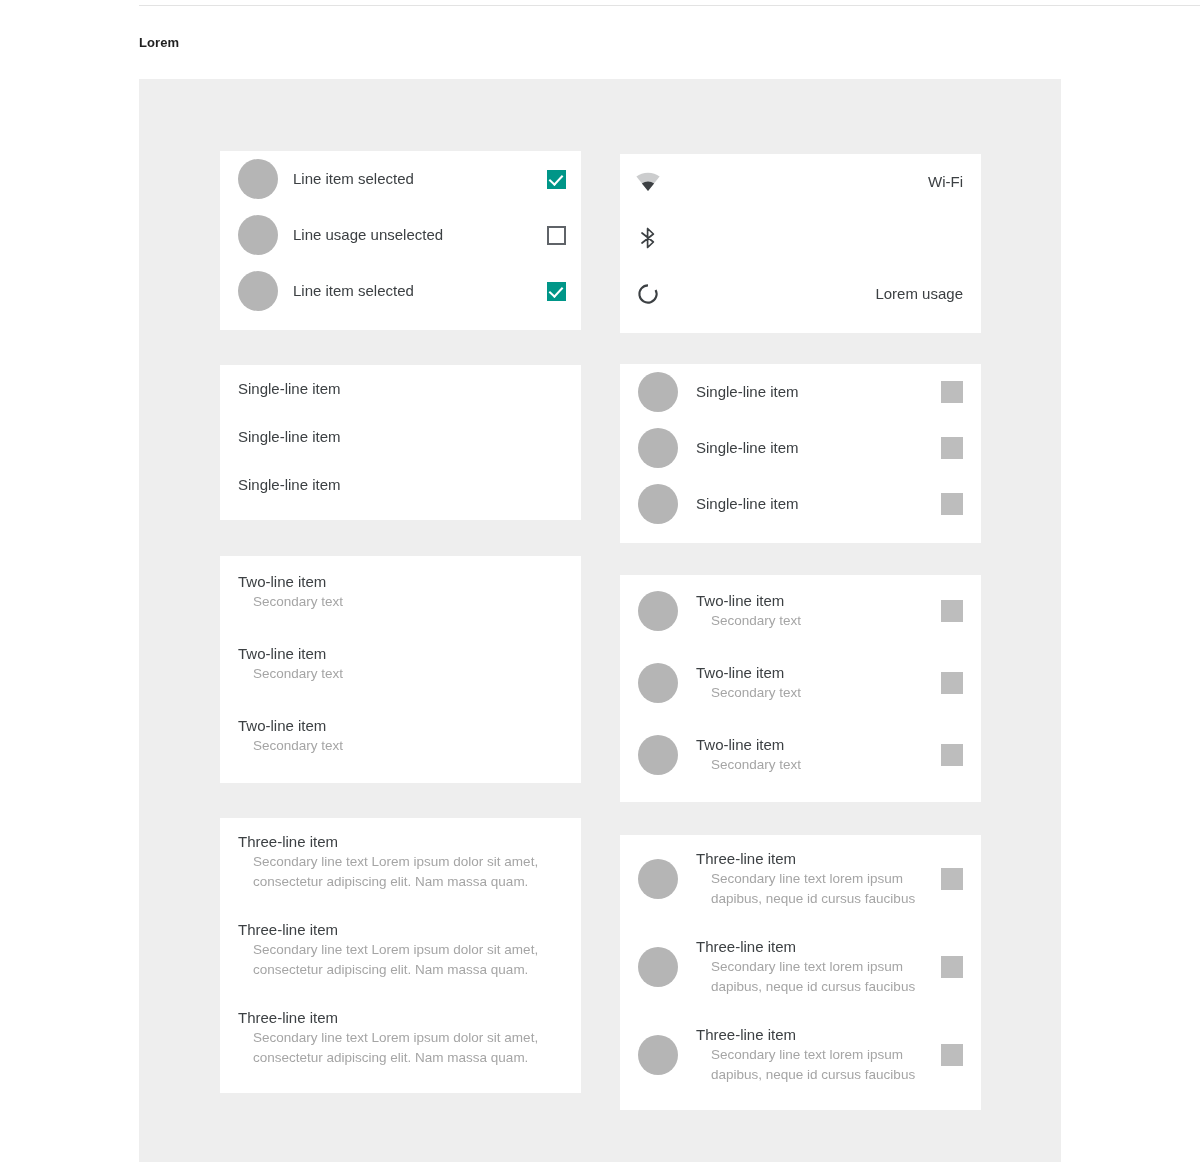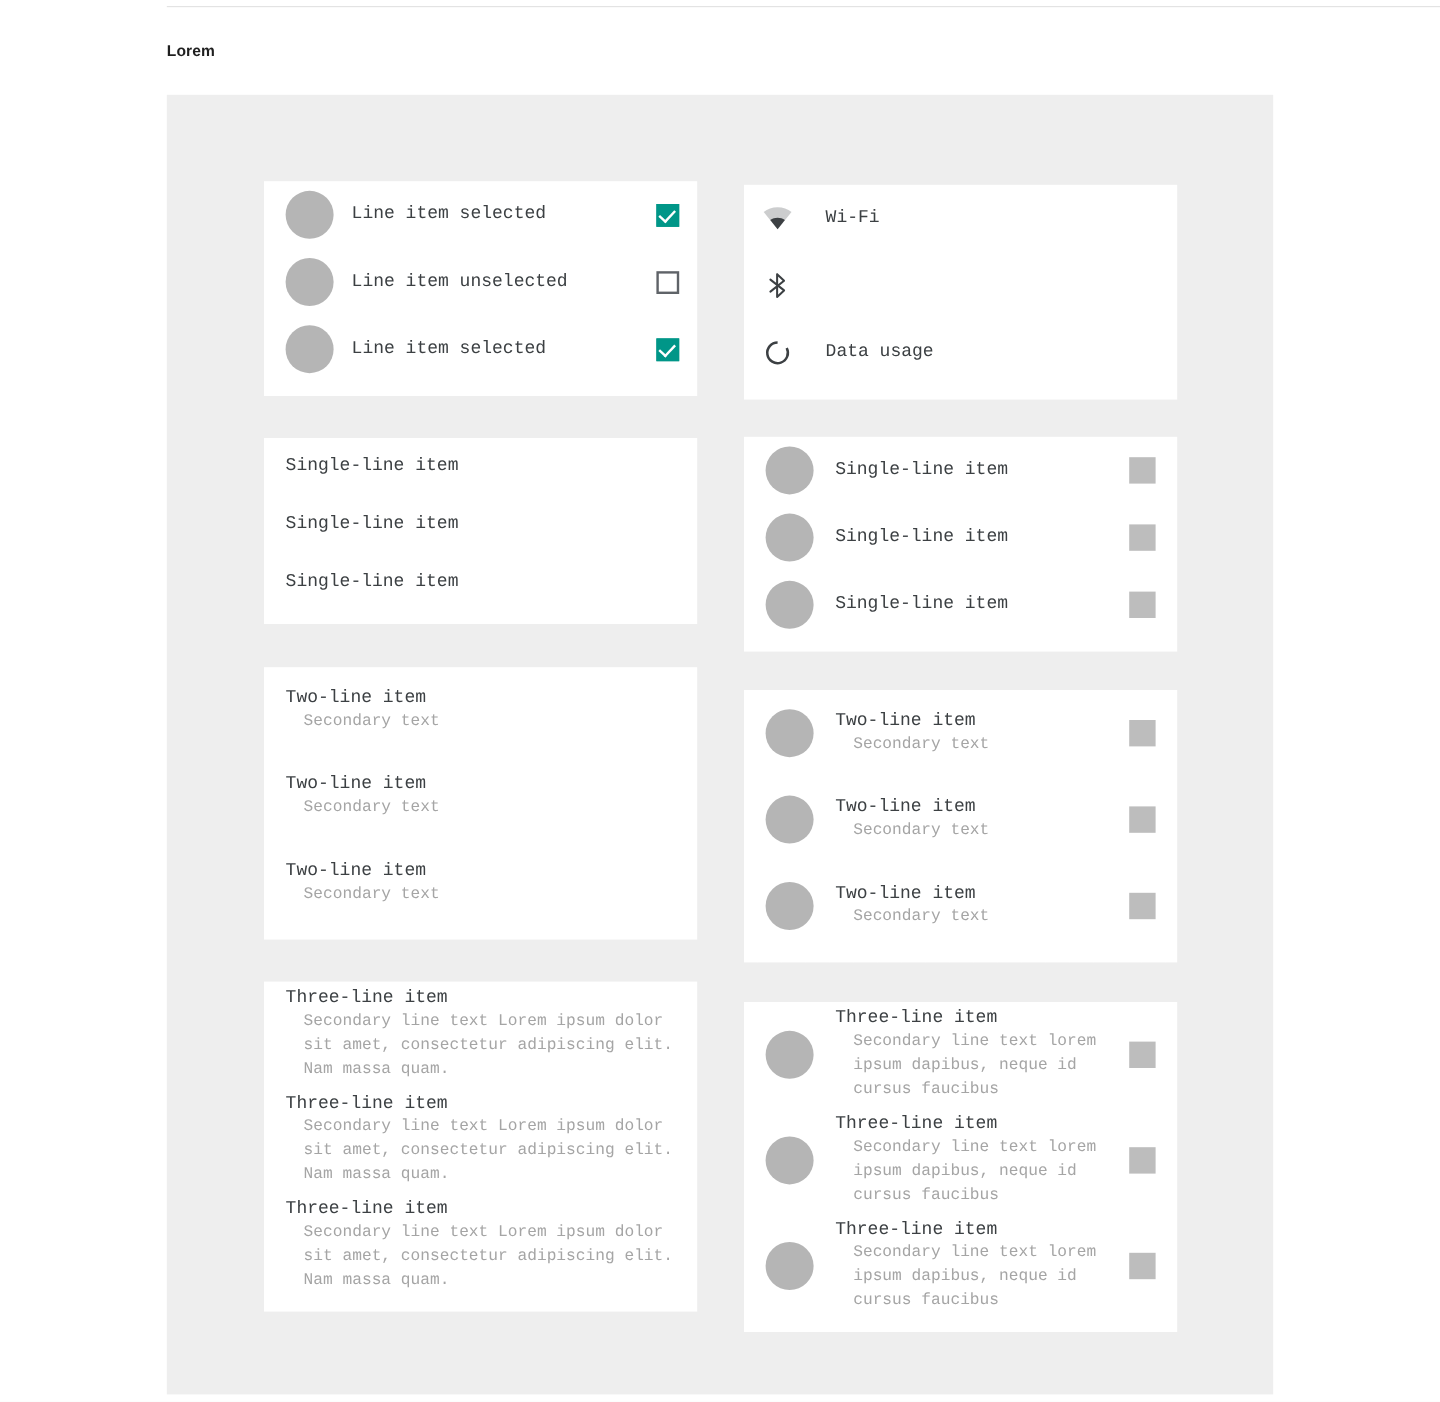--- a/index.html
+++ b/index.html
@@ -46,21 +46,20 @@
     left: 139px;
     top: 79px;
     width: 922px;
     height: 1083px;
     background: #eeeeee;
   }
 
   .col {
     position: absolute;
     width: 361px;
-    font-family: Liberation Mono, monospace;
   }
   .col-left  { left: 81px; top: 61px; }
   .col-right { left: 481px; top: 61px; }
 
   
   .card {
     position: relative;
     background: #ffffff;
     width: 361px;
   }
@@ -155,20 +154,21 @@
     height: 56px;
     padding: 0 15px 0 18px;
   }
   #card-check .row:first-child { margin-top: 11px; }
   #card-check .row-text { padding-left: 15px; }
 
   
   #card-icons .row {
     height: 56px;
     padding: 0 18px 0 16px;
+    text-align: right;
   }
   #card-icons .row:first-child { margin-top: 14px; }
   #card-icons .row-text { padding-left: 28px; }
   #card-icons .primary { font-size: 15px; color: #3c4043; }
 
   
   #card-single-plain .row {
     height: 48px;
     padding: 0 18px;
   }
@@ -239,21 +239,21 @@
             <div class="avatar"></div>
             <div class="row-text">
               <div class="primary">Line item selected</div>
             </div>
             <div class="cbox on"></div>
           </div>
 
           <div class="row">
             <div class="avatar"></div>
             <div class="row-text">
-              <div class="primary">Line item unselected</div>
+              <div class="primary">Line usage unselected</div>
             </div>
             <div class="cbox off"></div>
           </div>
 
           <div class="row">
             <div class="avatar"></div>
             <div class="row-text">
               <div class="primary">Line item selected</div>
             </div>
             <div class="cbox on"></div>
@@ -373,21 +373,21 @@
             </div>
           </div>
 
           <div class="row">
             <div class="iconcell">
               <svg width="24" height="24" viewBox="0 0 24 24">
                 <path fill="none" stroke="#3c4043" stroke-width="2.1" stroke-linecap="butt" d="M12 3.4 A8.6 8.6 0 1 0 19.6 8"></path>
               </svg>
             </div>
             <div class="row-text">
-              <div class="primary">Data usage</div>
+              <div class="primary">Lorem usage</div>
             </div>
           </div>
 
         </div>
         <svg class="torn" viewBox="0 0 361 11" preserveAspectRatio="none">
           <path fill="#ffffff" d="M0,0 H361 V0 L351,11 341,0 331,11 321,0 311,11 301,0 291,11 281,0 271,11 261,0 251,11 241,0 231,11 221,0 211,11 201,0 191,11 181,0 171,11 161,0 151,11 141,0 131,11 121,0 111,11 101,0 91,11 81,0 71,11 61,0 51,11 41,0 31,11 21,0 11,11 1,0 0,5 Z"></path>
         </svg>
       </div>
 
       <div style="height:22px"></div>

